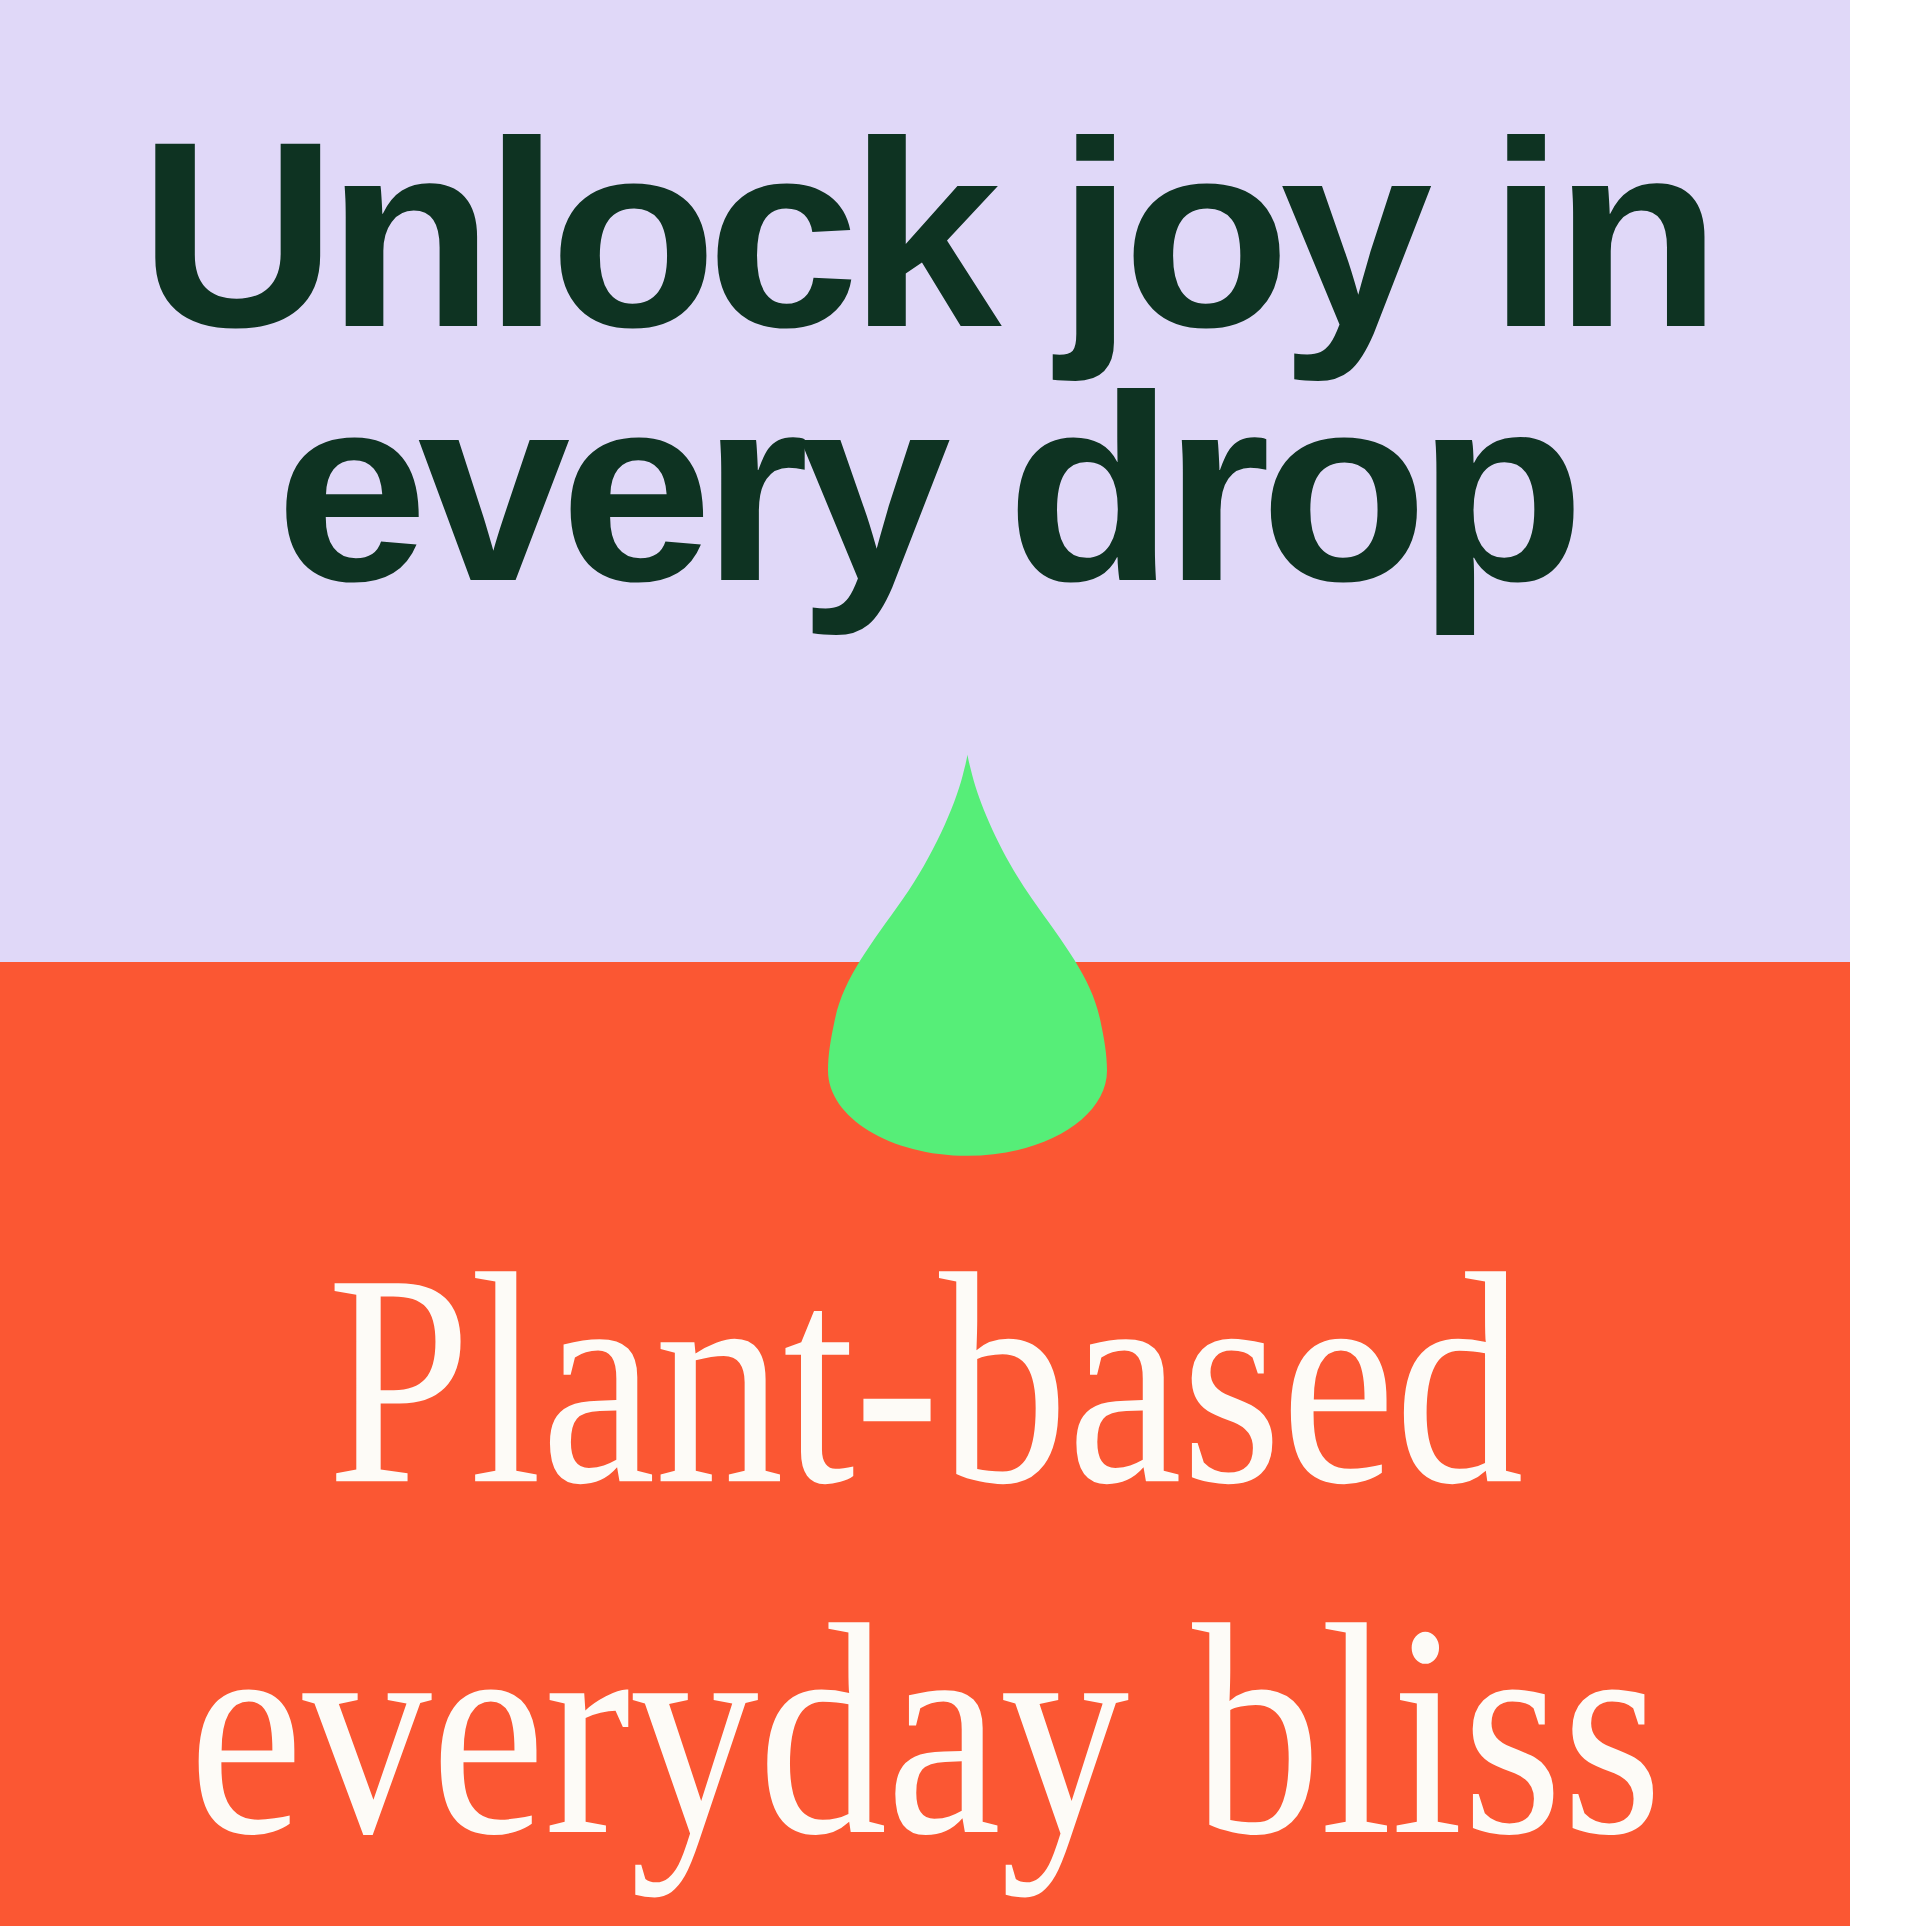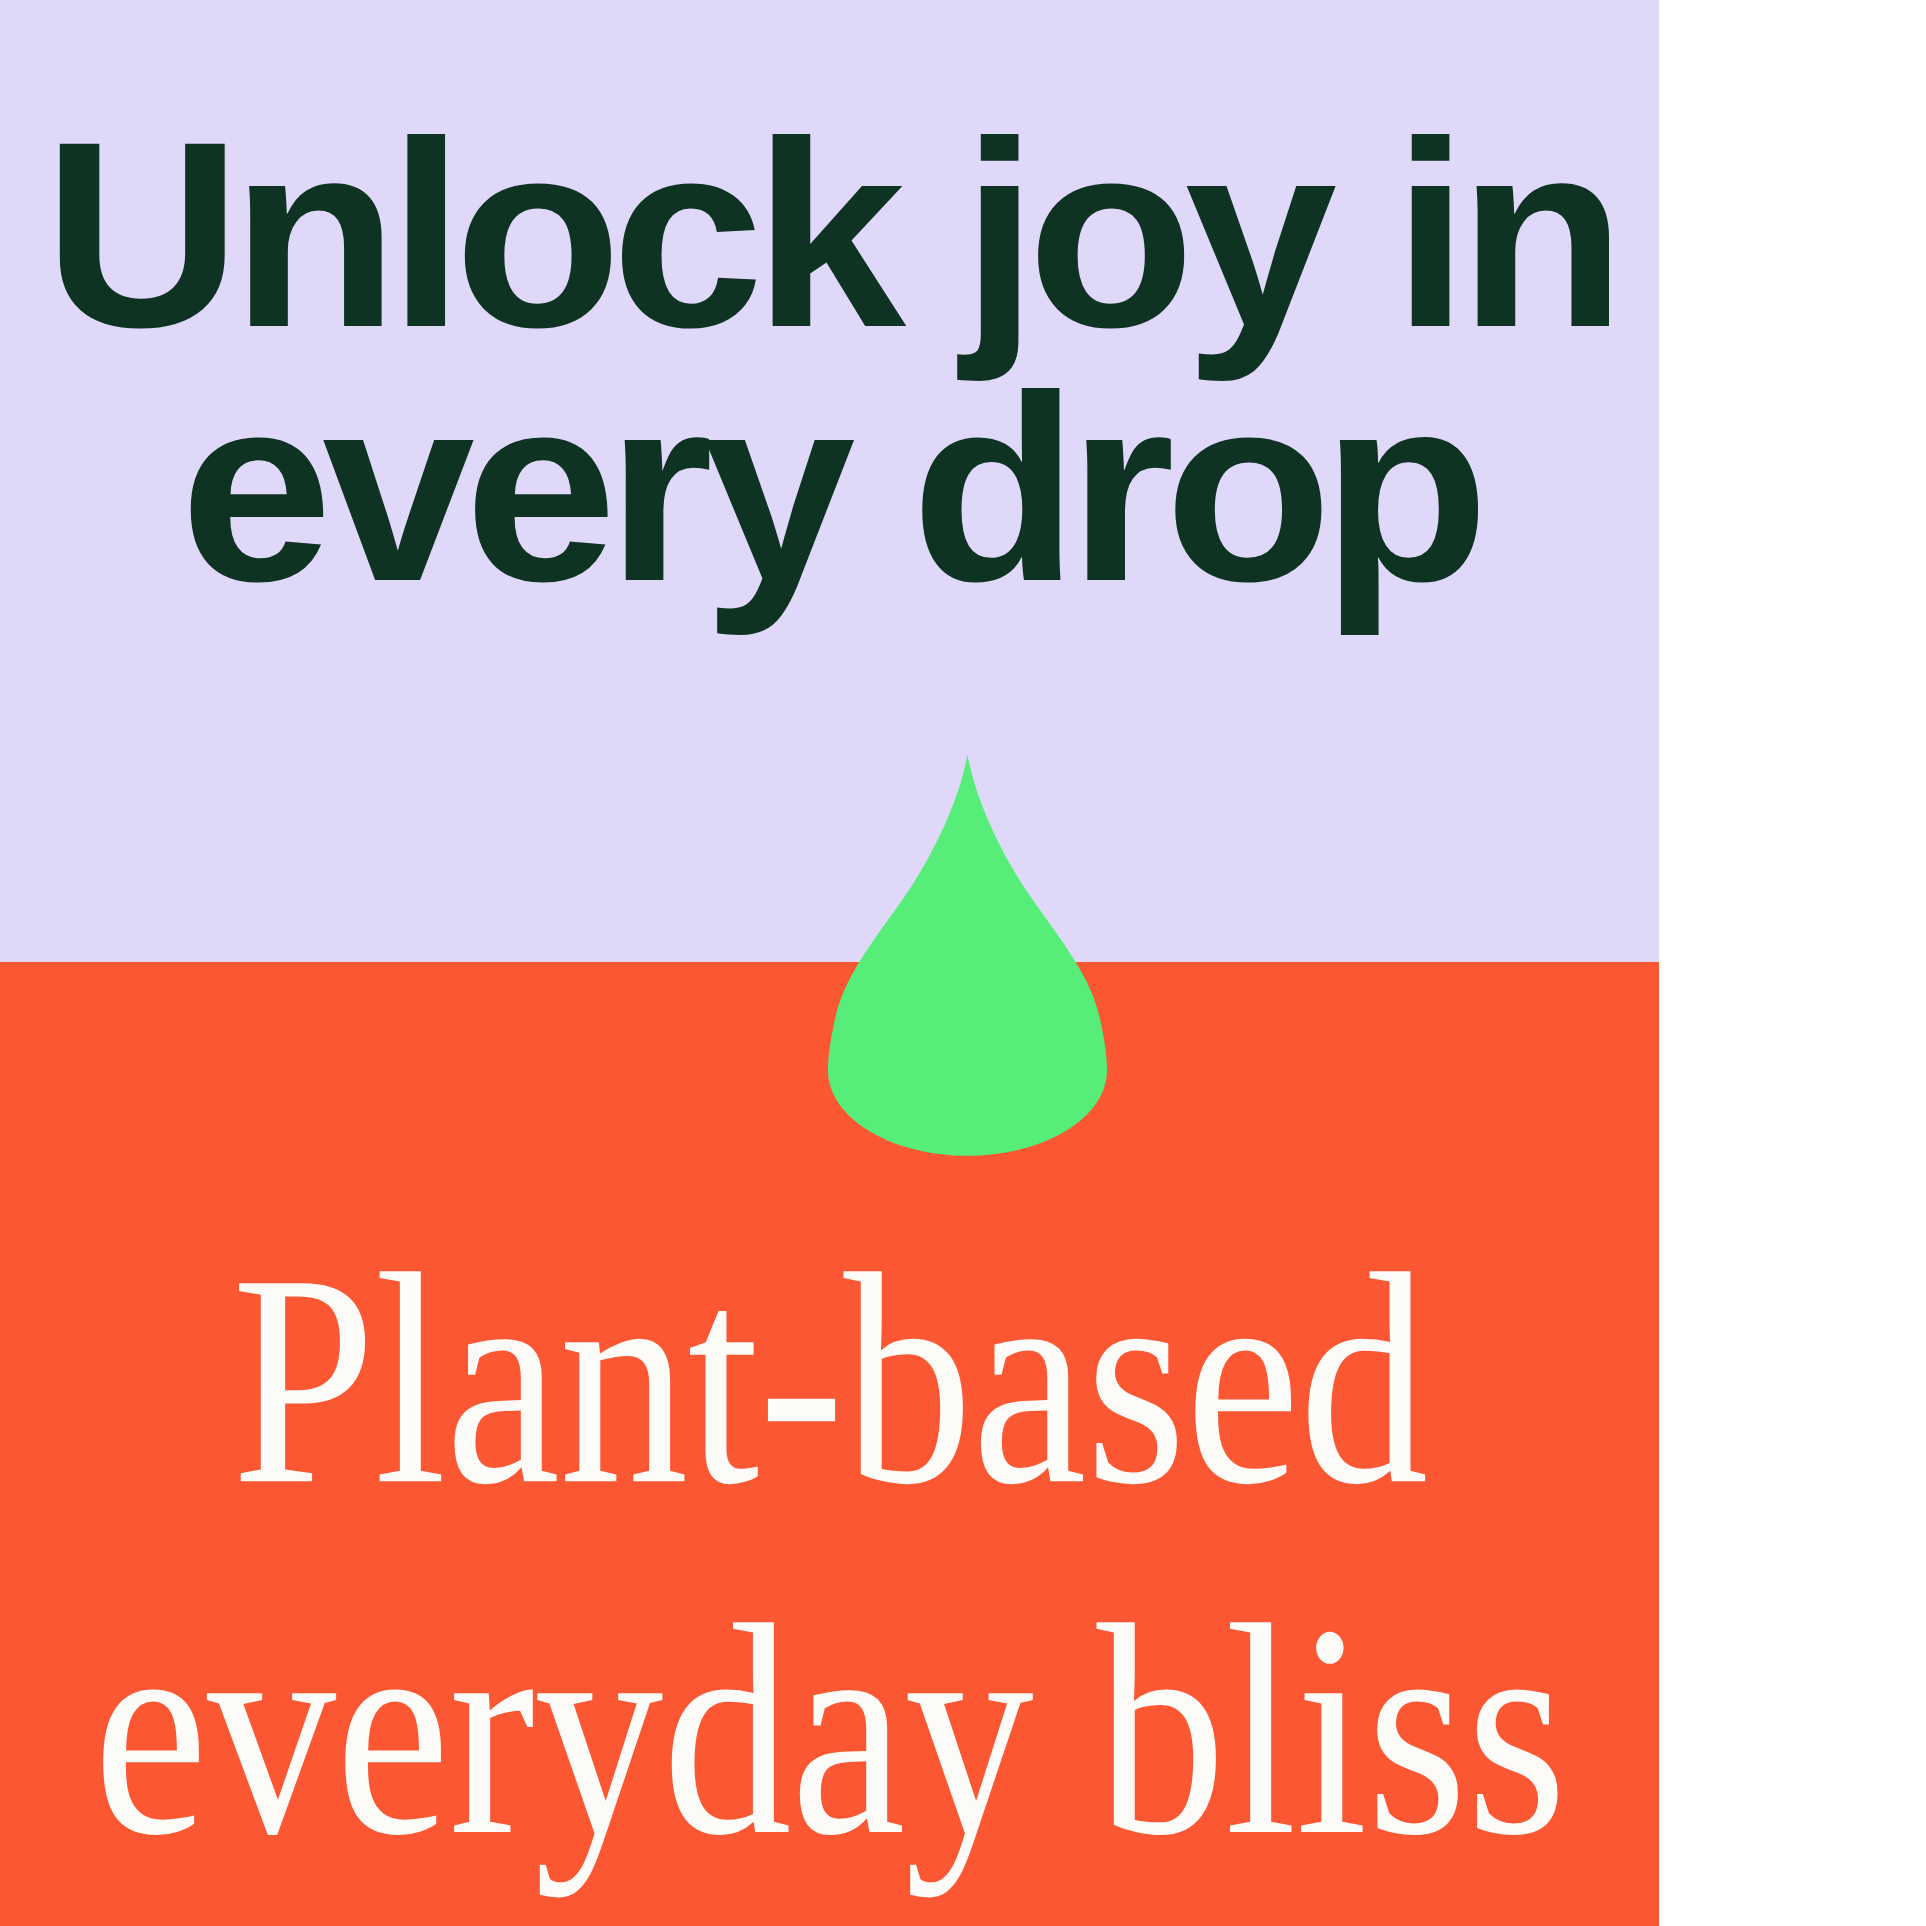--- a/index.html
+++ b/index.html
@@ -4,21 +4,21 @@
 <title>Plant-based everyday bliss</title>
 <style>
   html, body {
     margin: 0;
     padding: 0;
     background: #ffffff;
   }
 
   #poster {
     position: relative;
-    width: 1659px;
+    width: 1850px;
     height: 1927px;
     overflow: hidden;
     font-family: "Liberation Sans", sans-serif;
     -webkit-font-smoothing: antialiased;
   }
 
   
   .band {
     position: absolute;
     left: 0;

